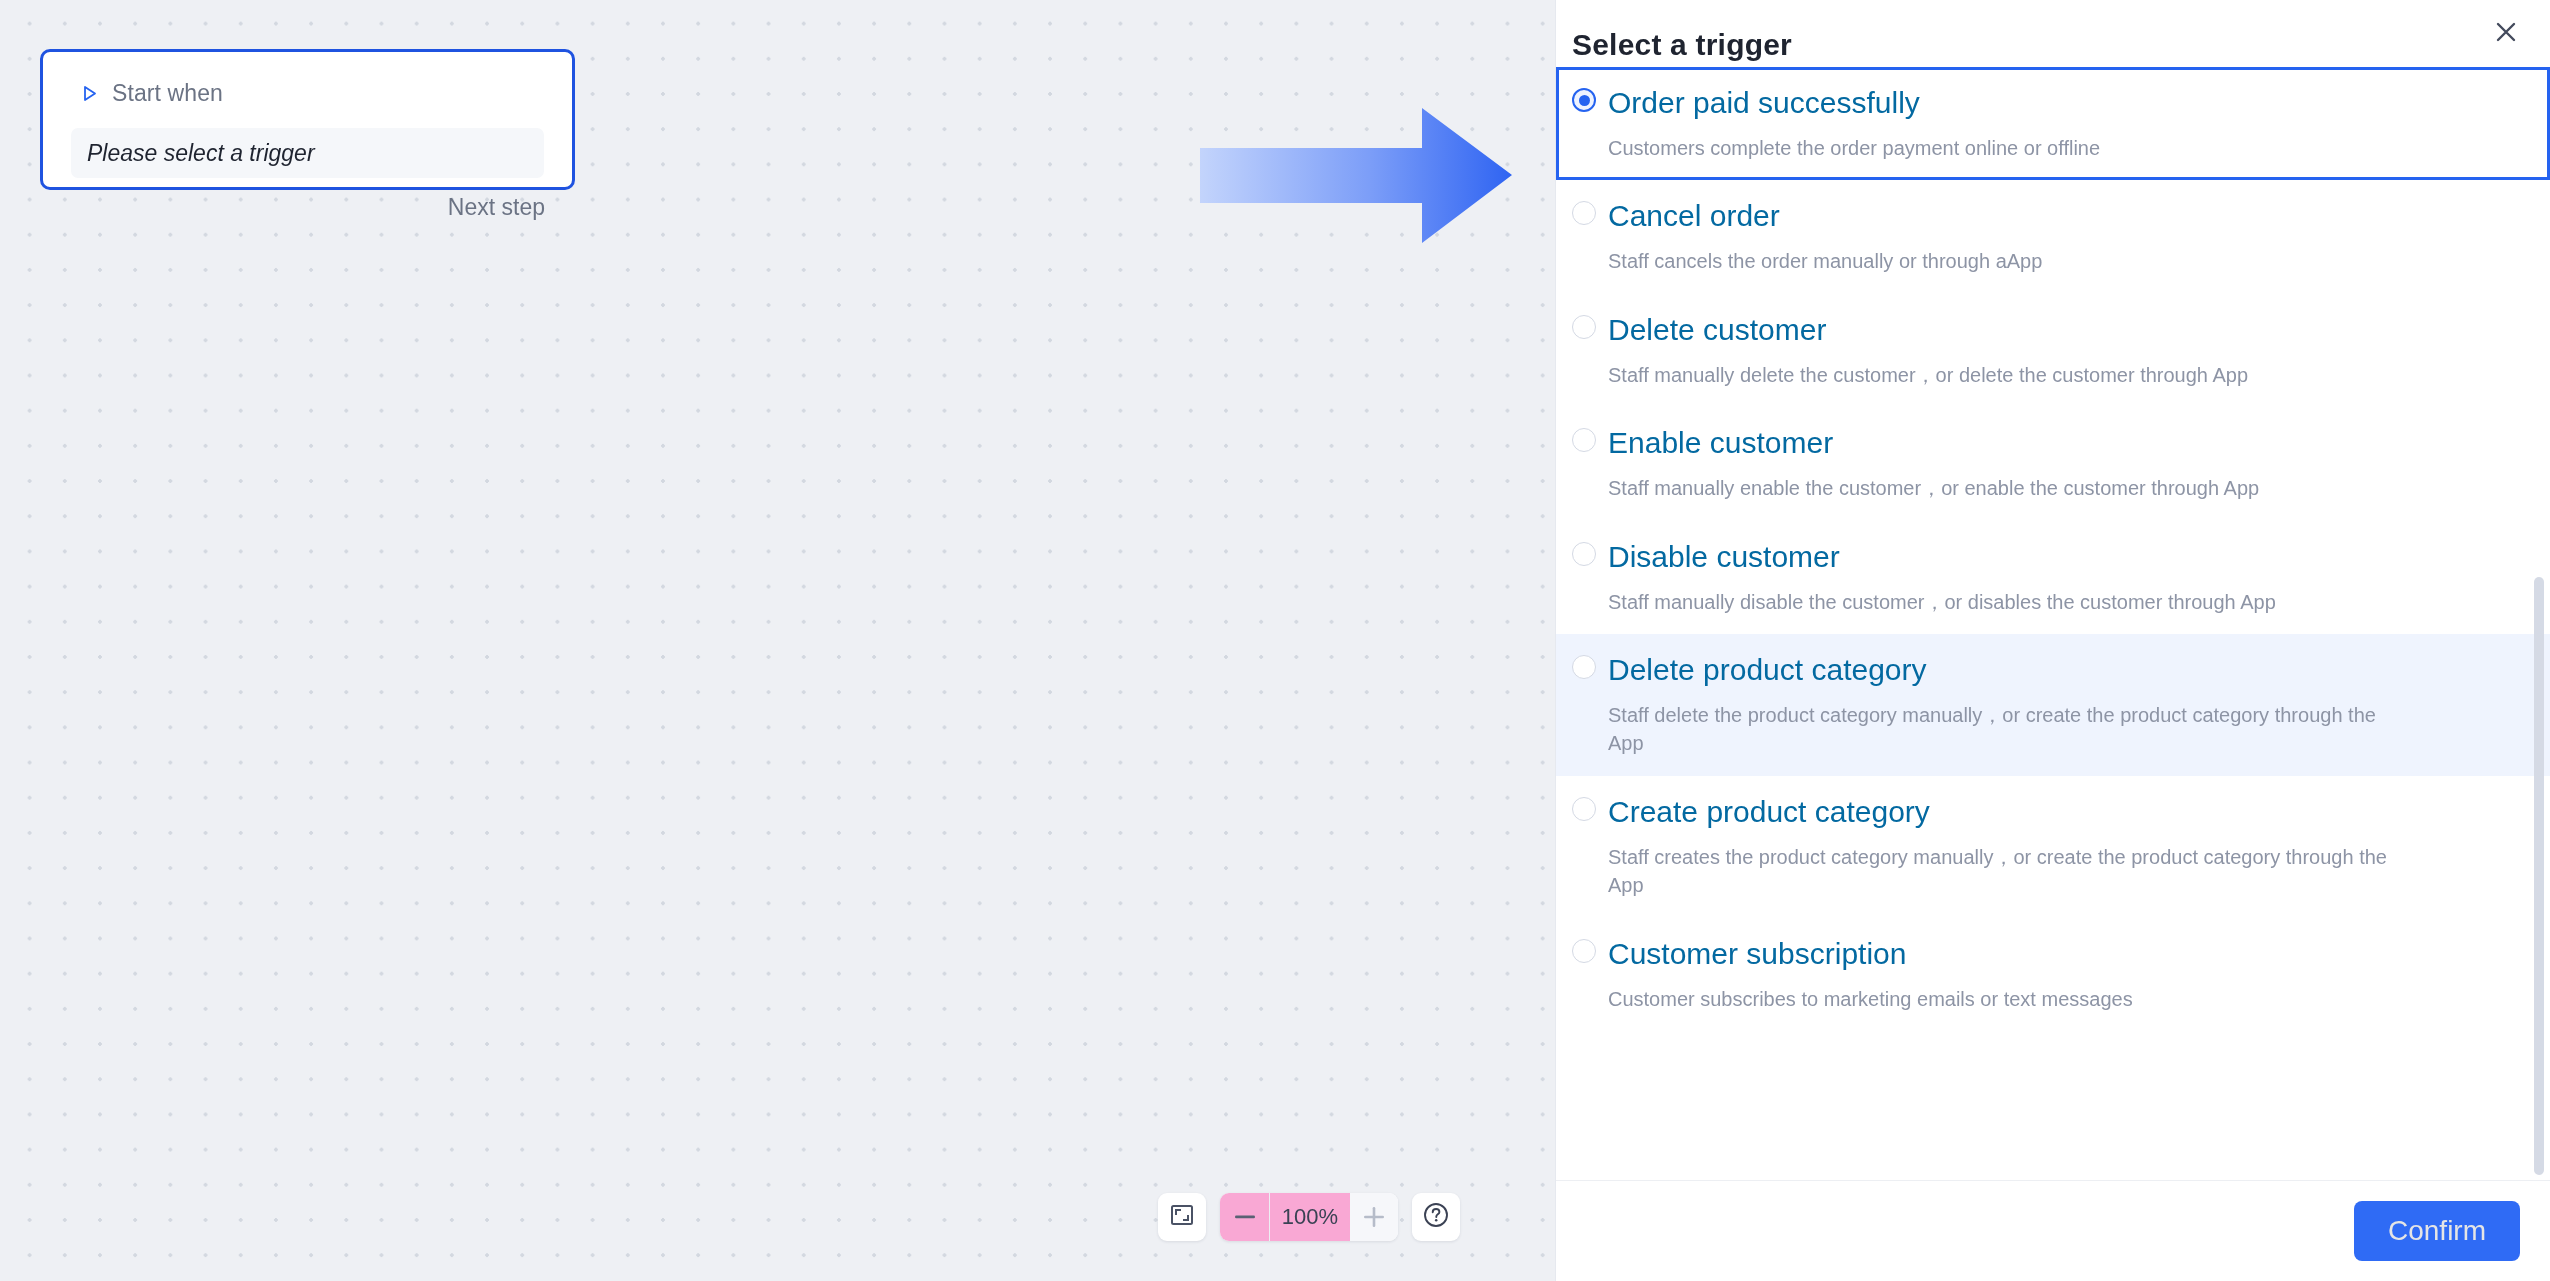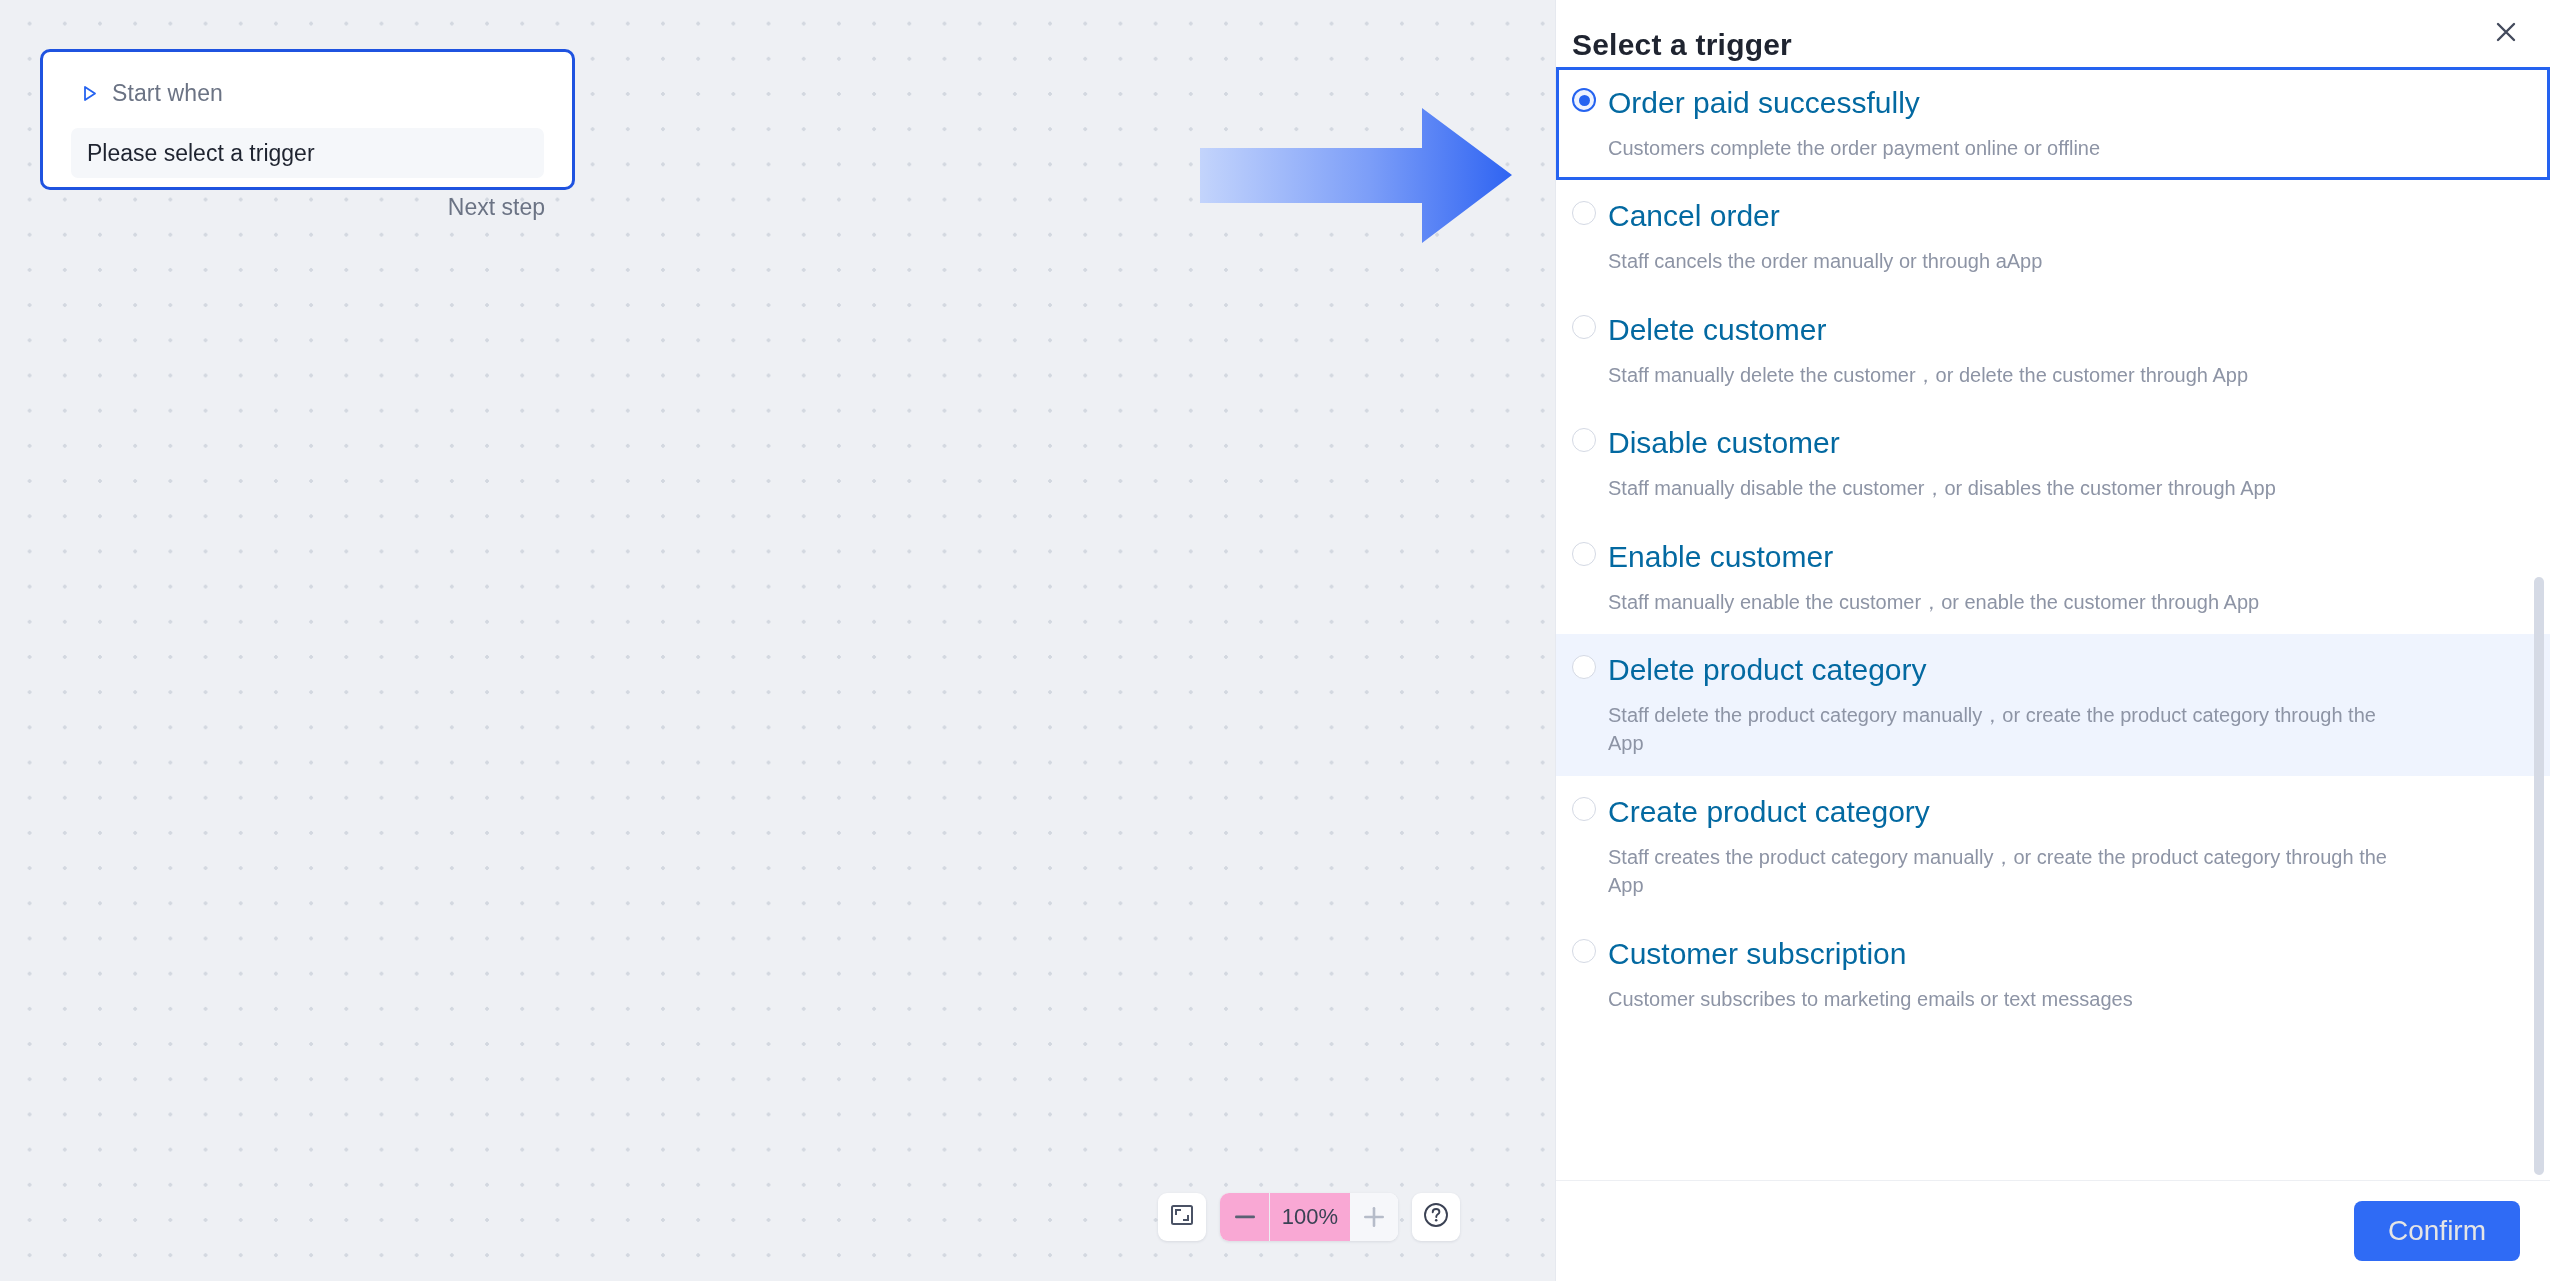--- a/index.html
+++ b/index.html
@@ -47,20 +47,21 @@
   }
   .node-field {
     margin: 18px 28px 0 28px;
     height: 50px;
     background: #f5f7fa;
     border-radius: 7px;
     display: flex; align-items: center;
     padding-left: 16px;
     font-size: 23px;
     color: #1f2430;
+    font-style: italic;
   }
   .node-next {
     text-align: right;
     padding: 16px 27px 0 0;
     font-size: 23px;
     color: #6b7384;
     cursor: pointer;
   }
 
   
@@ -302,27 +303,27 @@
             <div class="item-title">Cancel order</div>
             <div class="item-desc">Staff cancels the order manually or through aApp</div>
           </div>
           <div class="item">
             <span class="radio"></span>
             <div class="item-title">Delete customer</div>
             <div class="item-desc">Staff manually delete the customer，or delete the customer through App</div>
           </div>
           <div class="item">
             <span class="radio"></span>
+            <div class="item-title">Enable customer</div>
+            <div class="item-desc">Staff manually enable the customer，or enable the customer through App</div>
+          </div>
+          <div class="item">
+            <span class="radio"></span>
             <div class="item-title">Disable customer</div>
             <div class="item-desc">Staff manually disable the customer，or disables the customer through App</div>
-          </div>
-          <div class="item">
-            <span class="radio"></span>
-            <div class="item-title">Enable customer</div>
-            <div class="item-desc">Staff manually enable the customer，or enable the customer through App</div>
           </div>
           <div class="item hovered">
             <span class="radio"></span>
             <div class="item-title">Delete product category</div>
             <div class="item-desc">Staff delete the product category manually，or create the product category through the App</div>
           </div>
           <div class="item">
             <span class="radio"></span>
             <div class="item-title">Create product category</div>
             <div class="item-desc">Staff creates the product category manually，or create the product category through the App</div>

